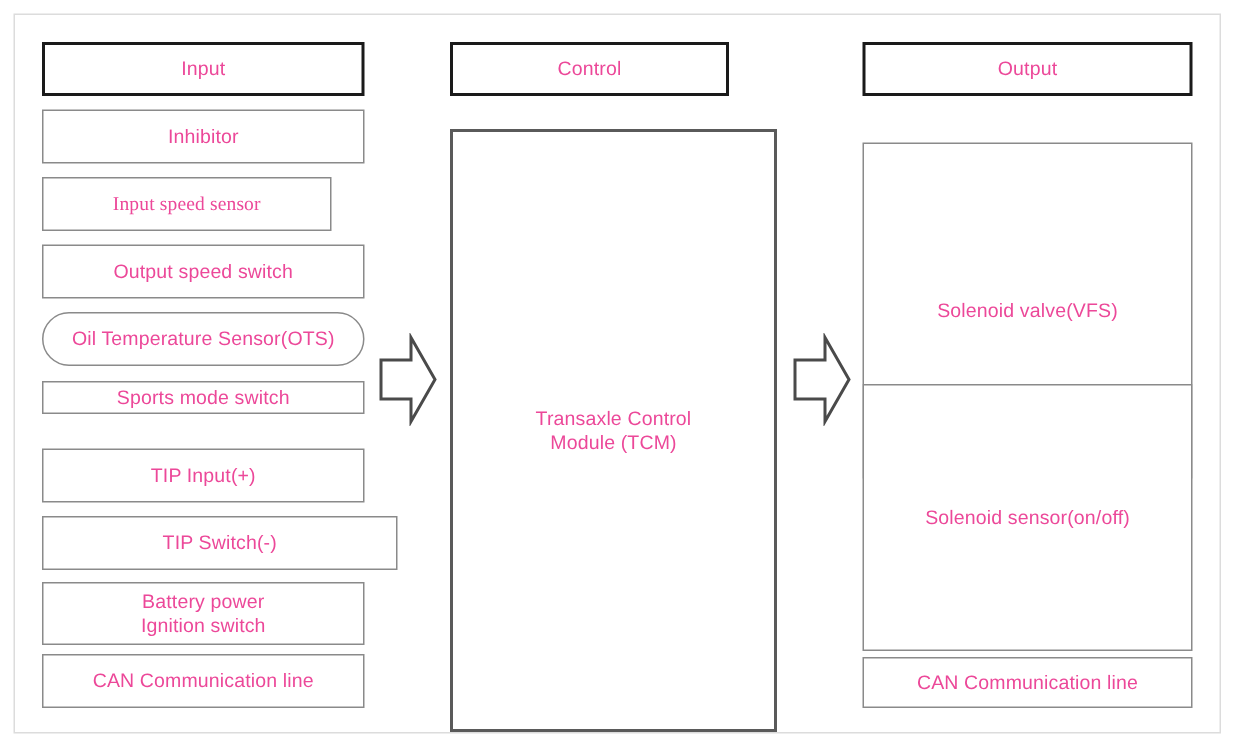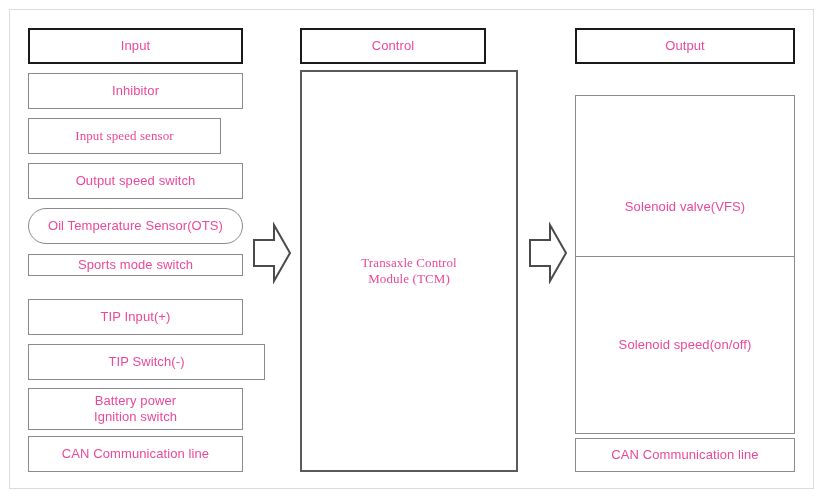--- a/index.html
+++ b/index.html
@@ -138,21 +138,21 @@
       <polygon points="2,18 22,18 22,3 38,31 22,59 22,44 2,44" fill="#ffffff" stroke="#4a4a4a" stroke-width="2" stroke-linejoin="miter"></polygon>
     </svg>
   </div>
 
   <div class="column col-control">
 
     <div class="box header" style="left:0; top:0; width:186px; height:36px;">
       <span class="box-label">Control</span>
     </div>
 
-    <div class="box" style="left:0; top:42px; width:218px; height:402px; border:2px solid #5a5a5a;font-family:Liberation Serif, serif;">
+    <div class="box" style="left:0; top:58px; width:218px; height:402px; border:2px solid #5a5a5a;">
       <span class="box-label">Transaxle Control
 Module (TCM)</span>
     </div>
   </div>
 
   <div class="arrow arrow-out">
     <svg viewBox="0 0 40 62" xmlns="http://www.w3.org/2000/svg" aria-hidden="true">
       <polygon points="2,18 22,18 22,3 38,31 22,59 22,44 2,44" fill="#ffffff" stroke="#4a4a4a" stroke-width="2" stroke-linejoin="miter"></polygon>
     </svg>
   </div>
@@ -161,21 +161,21 @@
 
     <div class="box header" style="left:0; top:0; width:220px; height:36px;">
       <span class="box-label">Output</span>
     </div>
 
     <div class="box" style="left:0; top:42px; width:220px; height:224px;margin-top:25px;">
       <span class="box-label">Solenoid valve(VFS)</span>
     </div>
 
     <div class="box" style="left:0; top:228px; width:220px; height:178px;">
-      <span class="box-label">Solenoid speed(on/off)</span>
+      <span class="box-label">Solenoid sensor(on/off)</span>
     </div>
 
     <div class="box" style="left:0; top:410px; width:220px; height:34px;">
       <span class="box-label">CAN Communication line</span>
     </div>
   </div>
 
 </div>
 
 </body></html>

